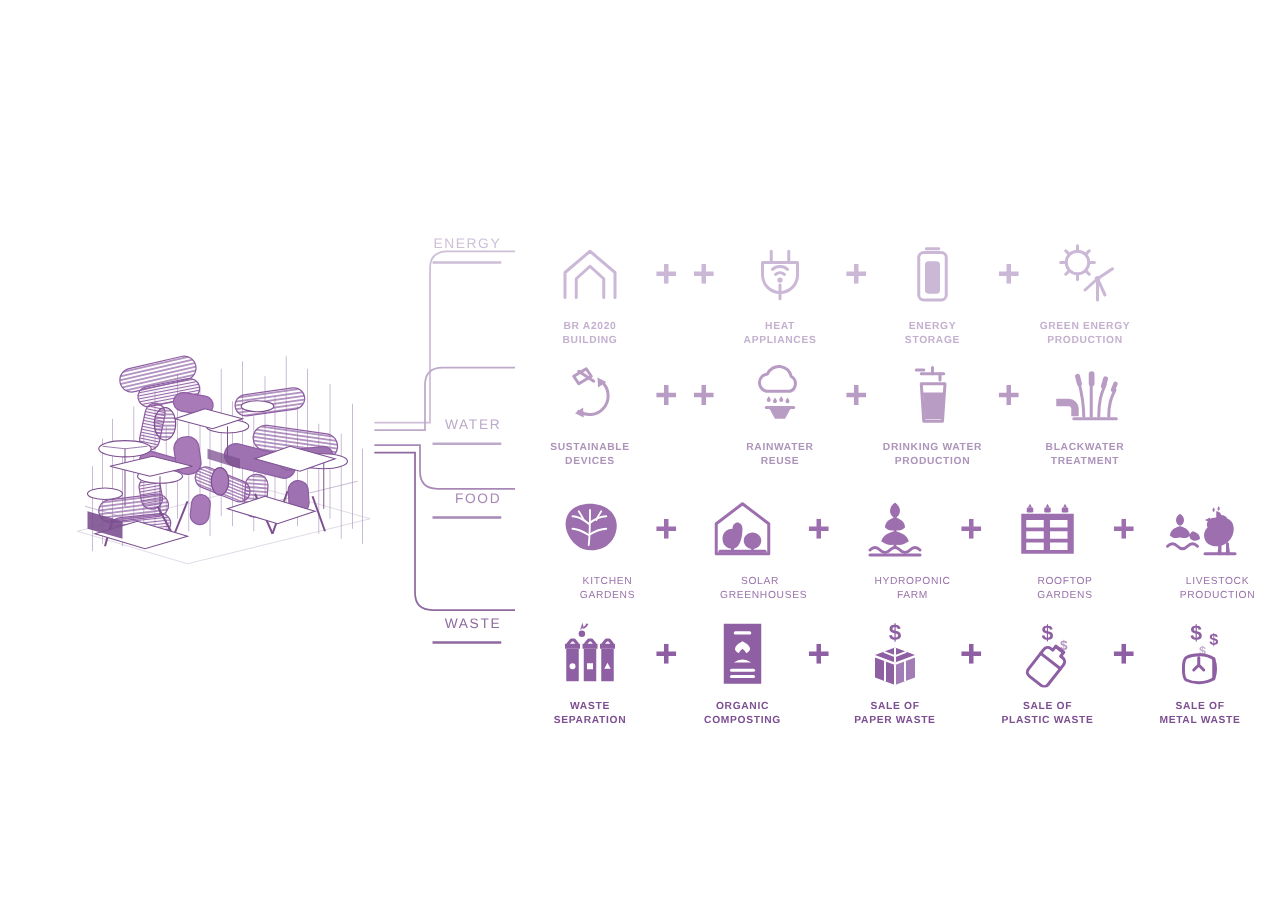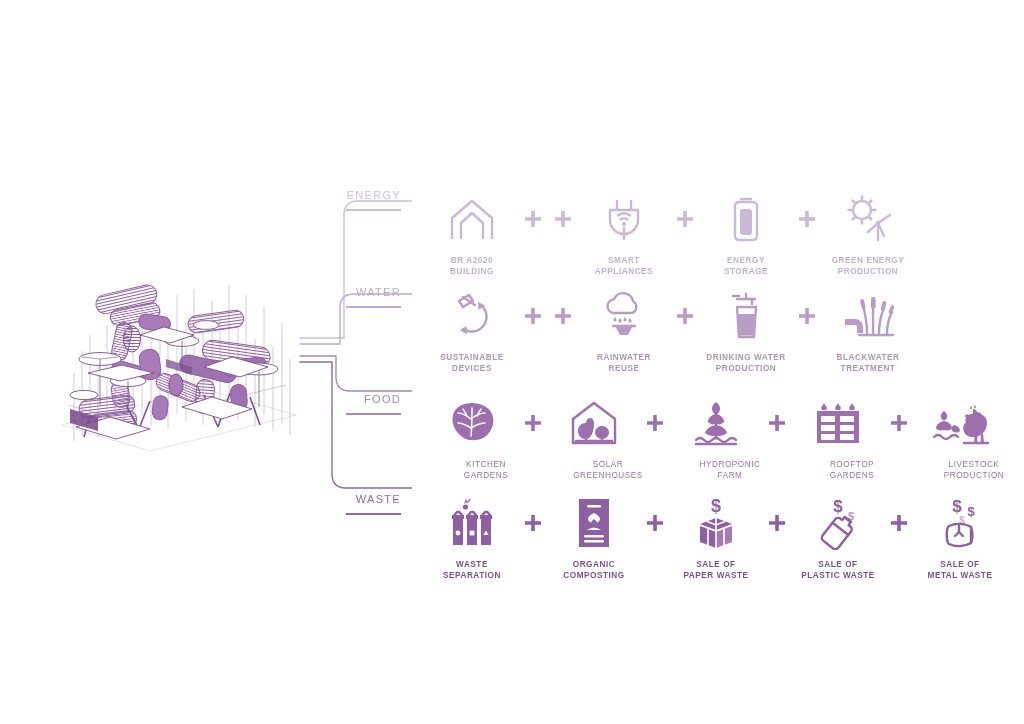--- a/index.html
+++ b/index.html
@@ -21,40 +21,40 @@
   
   .row{position:absolute;left:330px;width:600px;}
   .row .cat-wrap{position:absolute;left:0;top:0;width:55px;text-align:right;}
   .cat-label{
     font-size:11px;letter-spacing:1.3px;font-weight:400;
     white-space:nowrap;line-height:14px;
   }
   .cat-rule{height:1.5px;width:55px;margin-top:7px;}
 
   .items{position:absolute;left:80px;top:0;display:flex;align-items:flex-start;}
-  .cell{width:92px;display:flex;flex-direction:column;align-items:center;}
+  .cell{width:92px;display:flex;flex-direction:column;}
   .ico{height:62px;display:flex;align-items:center;justify-content:center;}
   .ico svg{display:block;}
   .cap{
     margin-top:6px;text-align:center;font-size:8.2px;line-height:10.5px;
     letter-spacing:.55px;white-space:pre-line;
   }
   .plus{
     width:30px;display:flex;align-items:center;justify-content:center;
     height:62px;font-size:0;
   }
   .plus svg{display:block;}
 
   
   .r-energy .cat-label{color:#cdbfd8;}
   .r-energy .cat-rule{background:#cdbfd8;}
   .r-energy .cap{color:#c4b1d0;font-weight:bold;}
   .r-energy svg .s{stroke:#cbb8d6;} .r-energy svg .f{fill:#cbb8d6;}
 
-  .r-water .cat-label{color:#bda9c9;}
+  .r-water .cat-label{color:#bda9c9;margin-top:48px;}
   .r-water .cat-rule{background:#bda9c9;}
   .r-water .cap{color:#ad94bb;font-weight:bold;}
   .r-water svg .s{stroke:#b99cc4;} .r-water svg .f{fill:#b99cc4;}
 
   .r-food .cat-label{color:#a888b6;}
   .r-food .cat-rule{background:#a888b6;}
   .r-food .cap{color:#9a73aa;font-weight:400;margin-left:28px;}
   .r-food svg .s{stroke:#9d6fae;} .r-food svg .f{fill:#9d6fae;}
 
   .r-waste .cat-label{color:#8e6aa0;}
@@ -264,21 +264,21 @@
         <div class="ico">
           <svg width="44" height="48" viewBox="0 0 44 48">
             <path class="s" d="M15 6 V15M29 6 V15" stroke-width="3.2"></path>
             <path class="s" d="M8 15 H36 V25a14 14 0 0 1-28 0z" stroke-width="3"></path>
             <path class="s" d="M22 33 V44" stroke-width="3"></path>
             <path class="s" d="M16 20.5a9 9 0 0 1 12 0" stroke-width="2"></path>
             <path class="s" d="M18.5 24.5a5.2 5.2 0 0 1 7 0" stroke-width="2"></path>
             <circle class="f" cx="22" cy="29" r="2.1"></circle>
           </svg>
         </div>
-        <div class="cap">SMART
+        <div class="cap">HEAT
 APPLIANCES</div>
       </div>
 
       <div class="plus" title="+">
         <svg width="16" height="16" viewBox="0 0 16 16">
             <path class="f" d="M6.2 0h3.6v6.2H16v3.6H9.8V16H6.2V9.8H0V6.2h6.2z"></path>
           </svg>
       </div>
 
       <div class="cell">

